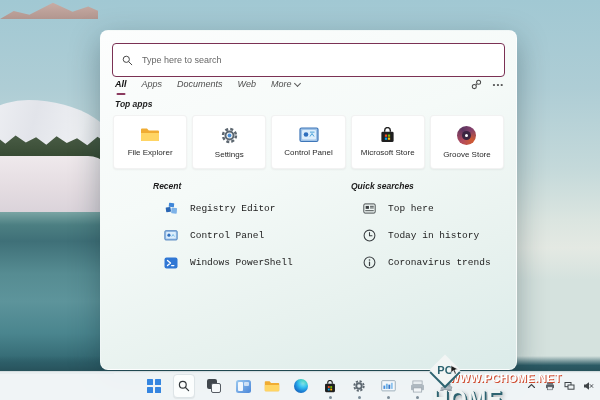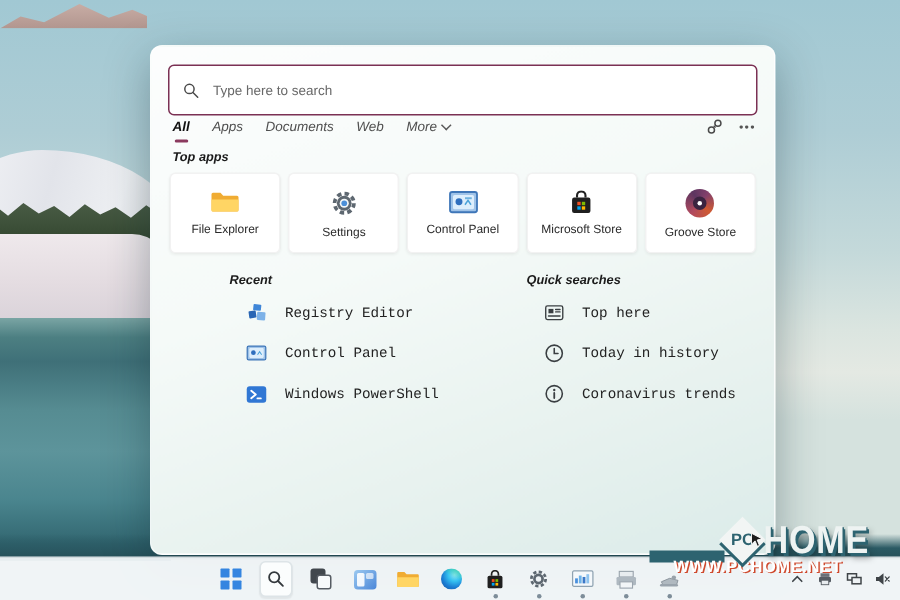--- a/index.html
+++ b/index.html
@@ -100,21 +100,21 @@
   .widgets::before{content:"";position:absolute;left:2px;top:2px;width:5px;height:9px;background:rgba(255,255,255,.9);border-radius:1px;}
   .widgets::after{content:"";position:absolute;right:2px;top:2px;width:4.5px;height:4px;background:rgba(255,255,255,.65);border-radius:1px;}
   .edge{width:14px;height:14px;border-radius:50%;
     background:linear-gradient(205deg,rgba(69,214,162,.9) 0%,rgba(69,214,162,0) 42%),
       radial-gradient(circle at 65% 30%,#8ee6f0 0%,#35c1f1 32%,#1b7fd4 62%,#174f9e 100%);}
   .tray{position:absolute;right:6px;top:0;height:100%;display:flex;align-items:center;gap:7px;}
   .tray-item{display:flex;align-items:center;justify-content:center;width:12px;height:14px;}
 
   
   .wm{position:absolute;left:433px;top:345px;width:167px;z-index:8;pointer-events:none;}
-  .wm-row{display:flex;align-items:flex-end;height:30px;}
+  .wm-row{display:flex;align-items:flex-start;height:30px;flex-direction:column;}
   .wm-bar{width:50px;height:8px;background:#2d6370;margin-top:10px;}
   .wm-dwrap{position:relative;width:30px;height:30px;margin-left:-3px;flex:none;}
   .wm-diamond{position:absolute;inset:4px;background:#f2f5f4;transform:rotate(45deg);
     box-shadow:2px 2px 0 #2d6370;}
   .wm-pc{position:absolute;inset:0;display:flex;align-items:center;justify-content:center;
     font-weight:800;font-size:11px;color:#2d6370;}
   .wm-cursor{position:absolute;right:1px;top:10px;}
   .wm-home{font-size:24px;font-weight:800;color:#eef3f2;letter-spacing:.5px;margin-left:-1px;
     transform:scale(.95,1.08);transform-origin:left center;
     text-shadow:2px 2px 0 #2d6370,1px 1px 0 #2d6370,3px 3px 4px rgba(0,0,0,.35);}

